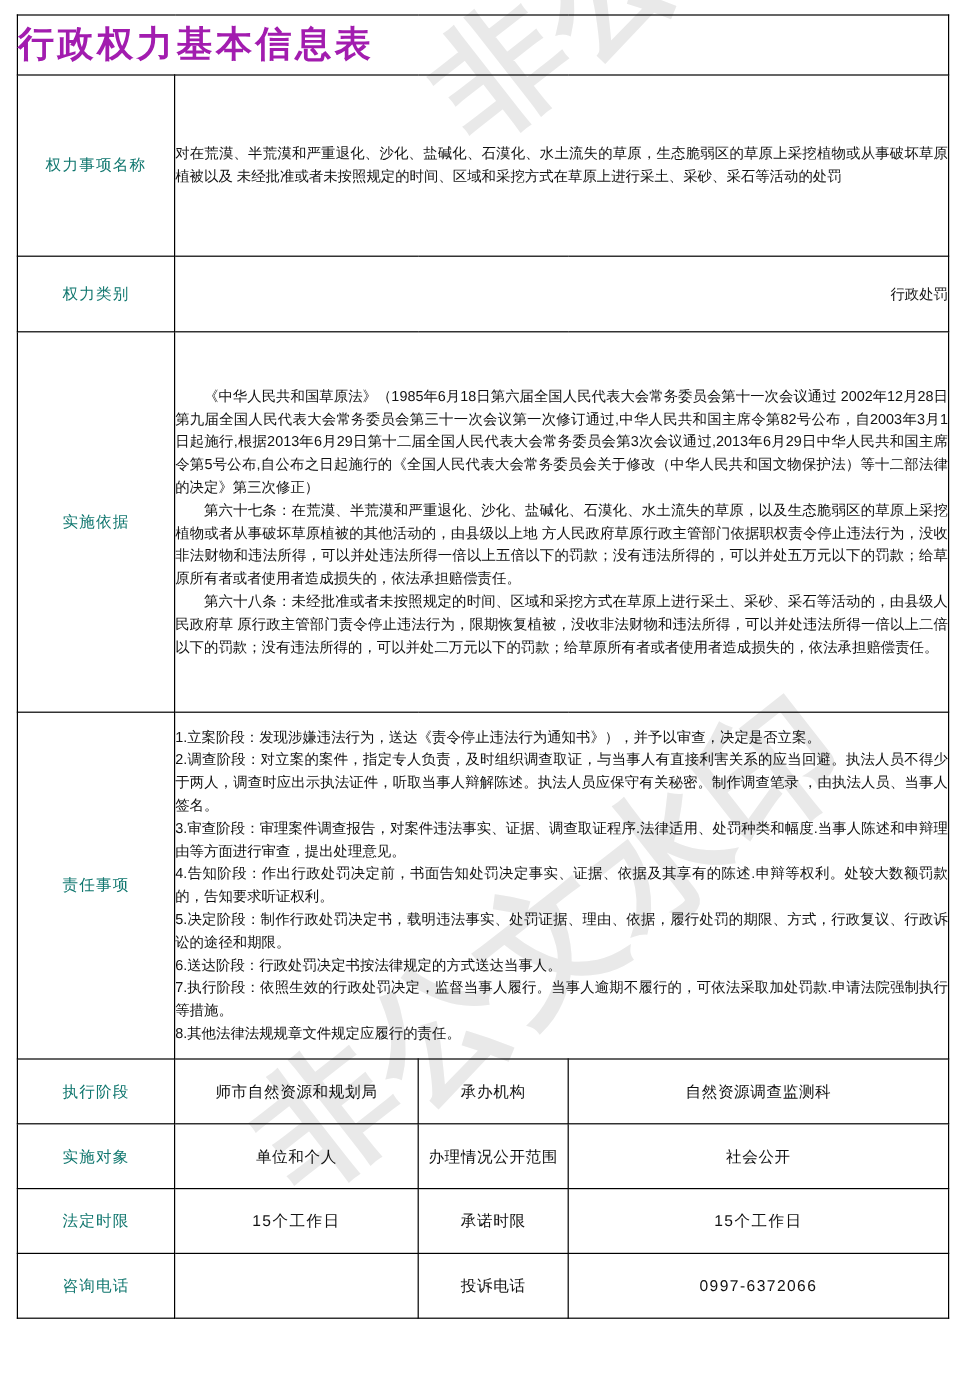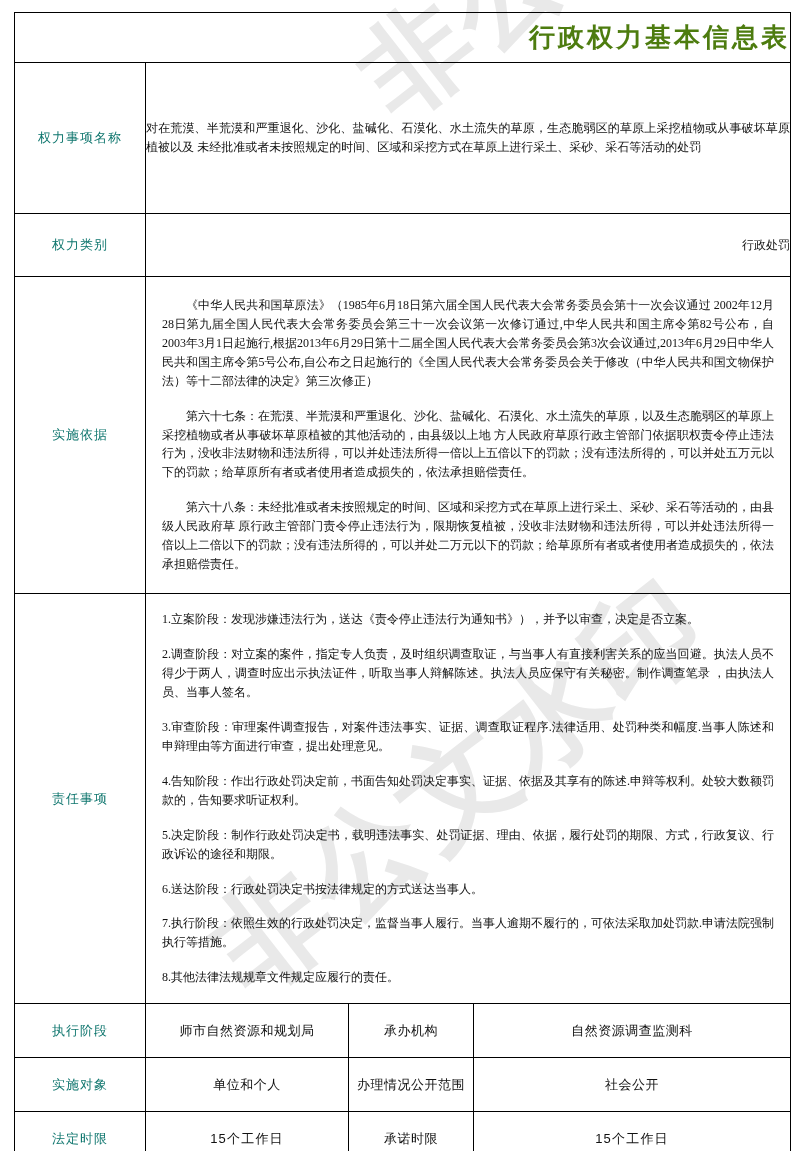--- a/index.html
+++ b/index.html
@@ -63,27 +63,27 @@
     border: 1px solid #000000;
     vertical-align: middle;
     padding: 0;
     background: transparent;
   }
 
   
   td.title-cell {
     border: 1px solid #d9d9d9;
     border-bottom: 1px solid #000000;
-    text-align: right;
+    text-align: left;
     height: 49px;
-    font-size: 26px;
+    font-size: 30px;
     font-weight: bold;
     letter-spacing: 3px;
     font-family: "Liberation Serif", "DejaVu Serif", serif;
-    color: #4d7c0f;
+    color: #a21caf;
   }
 
   
   td.label {
     width: 131px;
     text-align: center;
     font-size: 13px;
     font-family: "Liberation Sans", "DejaVu Sans", sans-serif;
     letter-spacing: 1px;
     color: #0f766e;
@@ -98,22 +98,21 @@
     color: #111;
     padding: 3px 5px 3px 5px;
     vertical-align: top;
   }
   td.body.center-one {
     text-align: center;
     vertical-align: middle;
     padding: 0;
   }
   td.body p {
-    margin: 16px;
-    font-family: Liberation Serif, serif;
+    margin: 0;
   }
   td.body p.indent {
     text-indent: 2em;
   }
 
   
   td.val {
     text-align: center;
     font-size: 13px;
     font-family: "Liberation Sans", "DejaVu Sans", sans-serif;
@@ -206,16 +205,22 @@
       </tr>
 
 
       <tr>
         <td class="label" style="height:53px;">法定时限</td>
         <td class="val num">15个工作日</td>
         <td class="sublabel">承诺时限</td>
         <td class="val num">15个工作日</td>
       </tr>
 
+      <tr>
+        <td class="label" style="height:53px;">咨询电话</td>
+        <td class="val num"></td>
+        <td class="sublabel">投诉电话</td>
+        <td class="val num">0997-6372066</td>
+      </tr>
 
     </tbody>
   </table>
 </div>
 
 </body></html>

